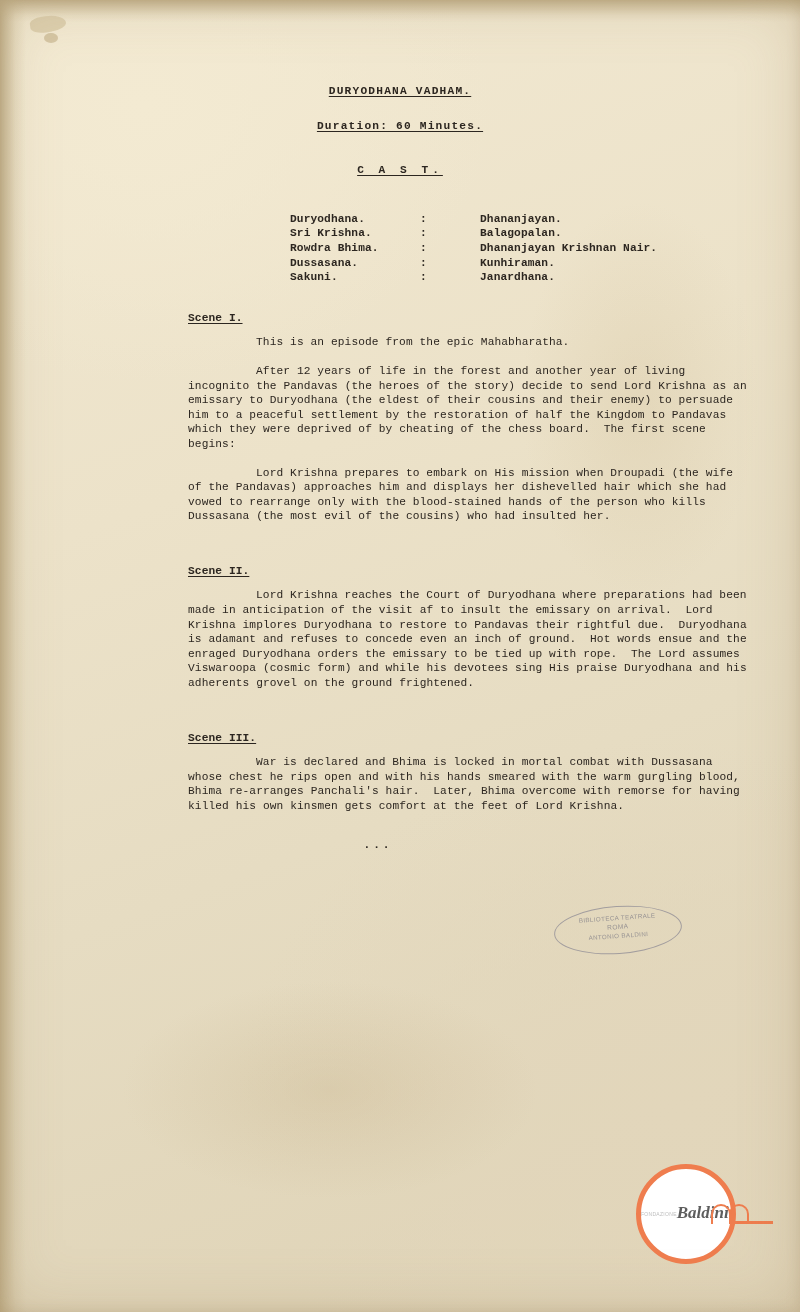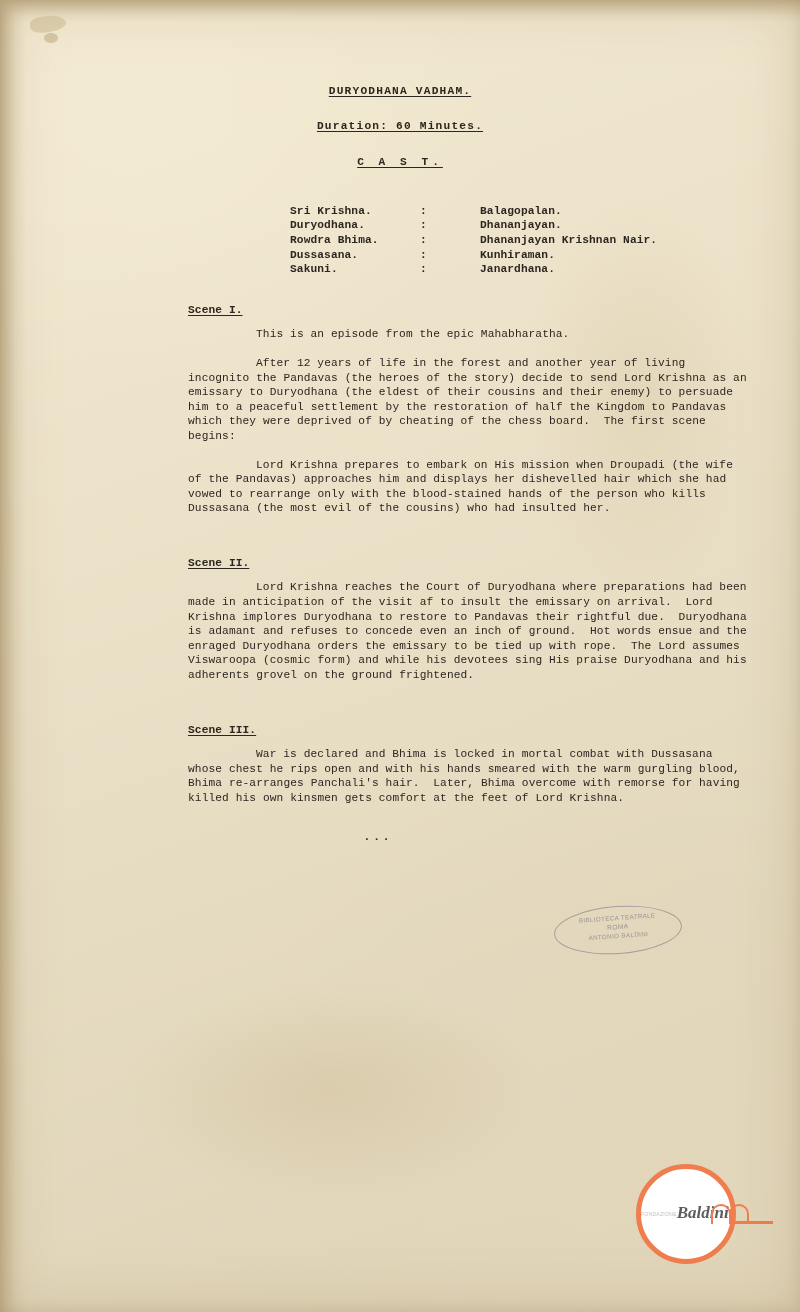--- a/index.html
+++ b/index.html
@@ -90,21 +90,21 @@
   }
   .title-line {
     text-align: center;
     font-weight: bold;
     letter-spacing: 1.2px;
     margin-bottom: 18px;
     text-decoration: underline;
     text-underline-offset: 2px;
   }
   .title-line.t2 { margin-bottom: 20px; }
-  .title-line.t3 { margin-bottom: 22px; }
+  .title-line.t3 { margin-bottom: 30px; }
   .title-line.cast { letter-spacing: 4px; margin-bottom: 34px; }
 
   .cast-table {
     margin: 0 auto;
     margin-left: 290px;
     border-collapse: collapse;
     font-size: 11.2px;
     line-height: 14.6px;
   }
   .cast-table td {
@@ -235,28 +235,28 @@
 
     <div class="title-block">
       <div class="title-line t2">DURYODHANA VADHAM.</div>
       <div class="title-line t3">Duration: 60 Minutes.</div>
       <div class="title-line cast">C A S T.</div>
     </div>
 
     <table class="cast-table">
       <tbody>
         <tr>
+          <td class="role">Duryodhana.</td>
+          <td class="colon">:</td>
+          <td class="actor">Dhananjayan.</td>
+        </tr>
+        <tr>
           <td class="role">Sri Krishna.</td>
           <td class="colon">:</td>
           <td class="actor">Balagopalan.</td>
-        </tr>
-        <tr>
-          <td class="role">Duryodhana.</td>
-          <td class="colon">:</td>
-          <td class="actor">Dhananjayan.</td>
         </tr>
         <tr>
           <td class="role">Rowdra Bhima.</td>
           <td class="colon">:</td>
           <td class="actor">Dhananjayan Krishnan Nair.</td>
         </tr>
         <tr>
           <td class="role">Dussasana.</td>
           <td class="colon">:</td>
           <td class="actor">Kunhiraman.</td>

